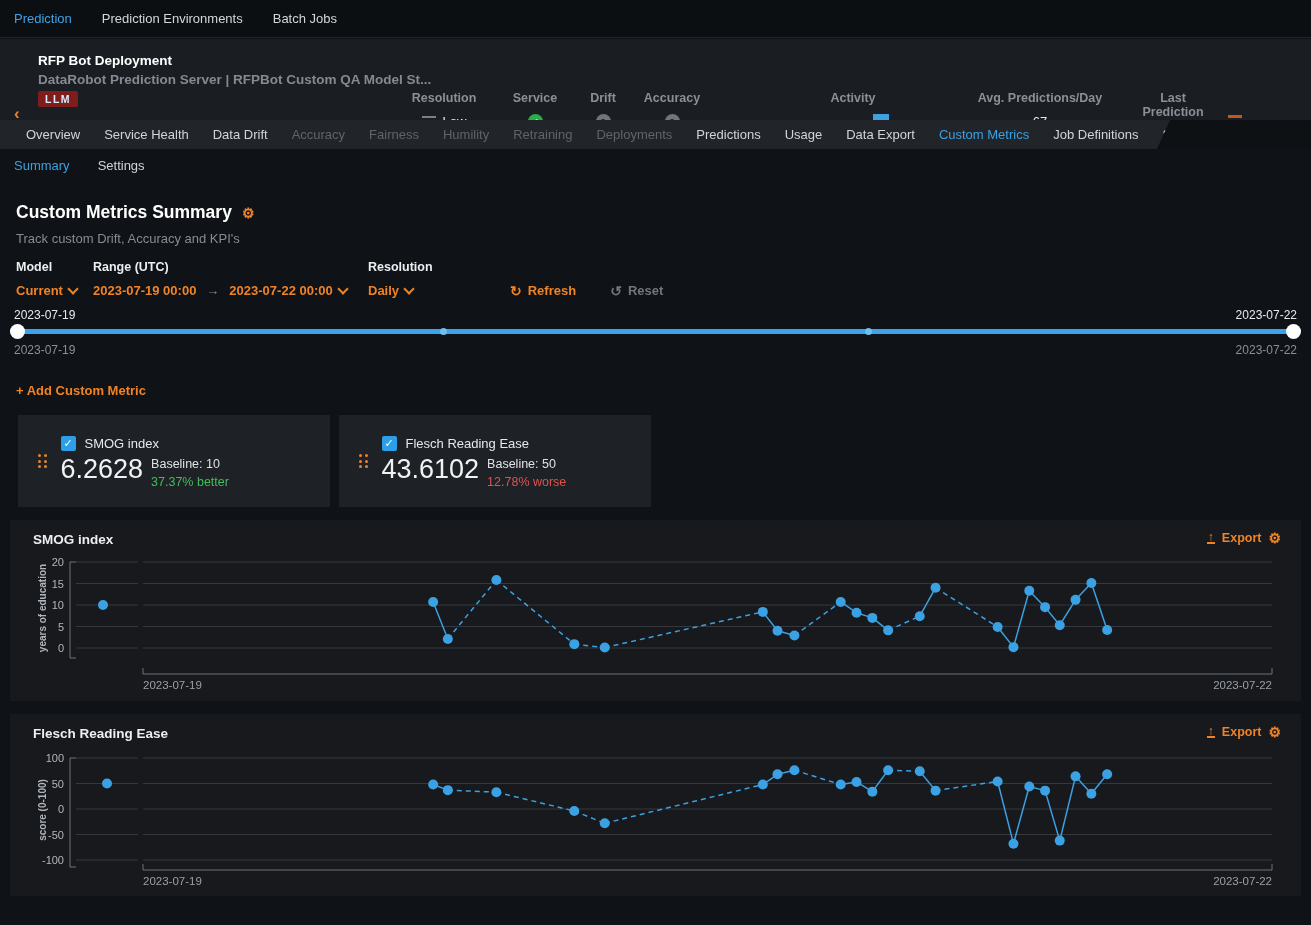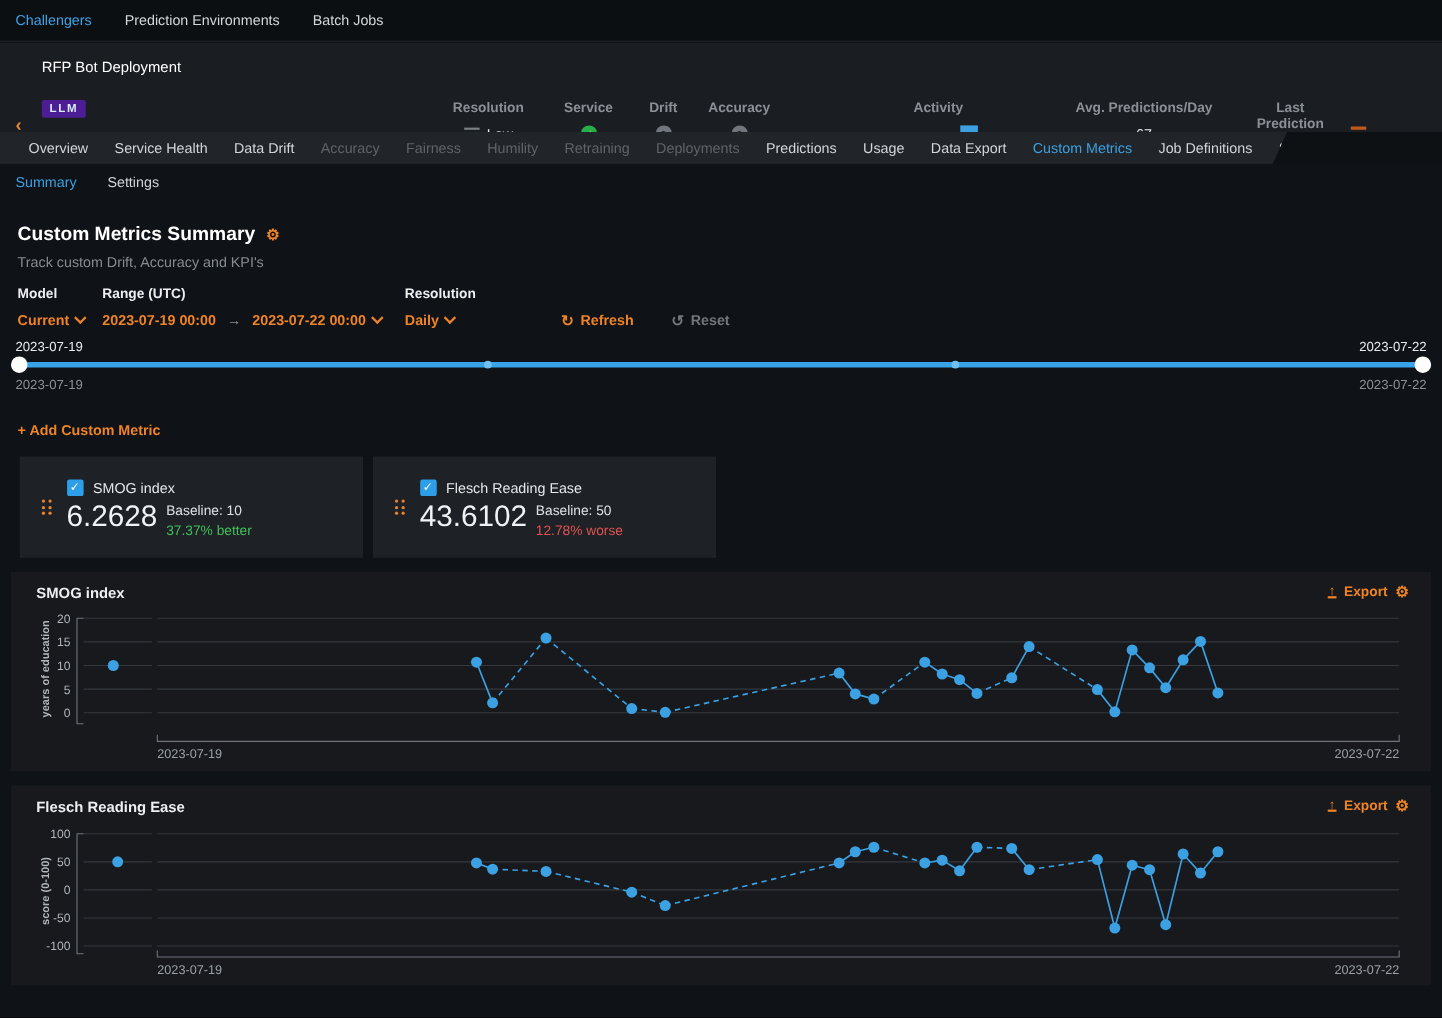--- a/index.html
+++ b/index.html
@@ -6,23 +6,23 @@
   #root{position:relative;width:1311px;height:925px;background:#0f1216;overflow:hidden;
         font-family:"Liberation Sans",sans-serif;color:#e8eaec;-webkit-font-smoothing:antialiased;}
   
   .topnav{position:absolute;left:0;top:0;width:100%;height:38px;background:#0c0f12;
           border-bottom:1px solid #22262b;display:flex;align-items:center;padding-left:14px;box-sizing:border-box;gap:30px;}
   .topnav a{font-size:13px;color:#d4d7da;text-decoration:none;cursor:pointer;}
   .topnav a.active{color:#3fa2e6;}
   
   .dep-header{position:absolute;left:0;top:39px;width:100%;height:81px;background:#1a1e23;}
   .back{position:absolute;left:14px;top:66px;color:#e8842c;font-size:17px;font-weight:bold;cursor:pointer;line-height:1;}
-  .dep-title{position:absolute;left:38px;top:14px;font-size:13.5px;font-weight:normal;color:#fff;}
+  .dep-title{position:absolute;left:38px;top:14px;font-size:13.5px;font-weight:bold;color:#fff;}
   .dep-sub{position:absolute;left:38px;top:33px;font-size:13.5px;font-weight:bold;color:#848a91;}
-  .badge{position:absolute;left:38px;top:52px;background:#4c1d95;color:#d8edfa;font-size:10.5px;
+  .badge{position:absolute;left:38px;top:52px;background:#7f1d1d;color:#d8edfa;font-size:10.5px;
          font-weight:bold;letter-spacing:1.5px;padding:2px 7px;border-radius:2px;}
   .stat{position:absolute;text-align:center;}
   .stat .lbl{font-size:12.5px;font-weight:bold;color:#8a9096;}
   .stat .val{margin-top:9px;font-size:13px;color:#e8eaec;display:flex;align-items:center;justify-content:center;gap:7px;}
   .imp-icon{display:inline-flex;flex-direction:column;gap:2px;}
   .imp-icon i{display:block;width:14px;height:2.5px;background:#7a8086;}
   .imp-icon i:last-child{background:#3da0e0;}
   .circ{display:inline-flex;width:15px;height:15px;border-radius:50%;align-items:center;justify-content:center;
         font-size:9px;font-weight:bold;}
   .circ.ok{background:#27ae46;color:#fff;}
@@ -98,28 +98,29 @@
   .ylab{position:absolute;left:32px;transform:translate(-50%,-50%) rotate(-90deg);white-space:nowrap;
         font-size:10px;font-weight:bold;color:#b0b6bc;}
   .chart-svg{position:absolute;left:0;top:30px;}
 </style>
 </head>
 <body>
 
 <div id="root">
 
   <div class="topnav">
-    <a class="active">Challengers</a>
+    <a class="active">Prediction</a>
     <a>Prediction Environments</a>
     <a>Batch Jobs</a>
   </div>
 
   <div class="dep-header">
     <span class="back">‹</span>
     <div class="dep-title">RFP Bot Deployment</div>
+    <div class="dep-sub">DataRobot Prediction Server | RFPBot Custom QA Model St...</div>
     <div class="badge">LLM</div>
 
     <div class="stat" style="left:400px;top:52px;width:88px;">
       <div class="lbl">Resolution</div>
       <div class="val">
         <span class="imp-icon">
             <i></i>
             <i></i>
             <i></i>
           </span>

